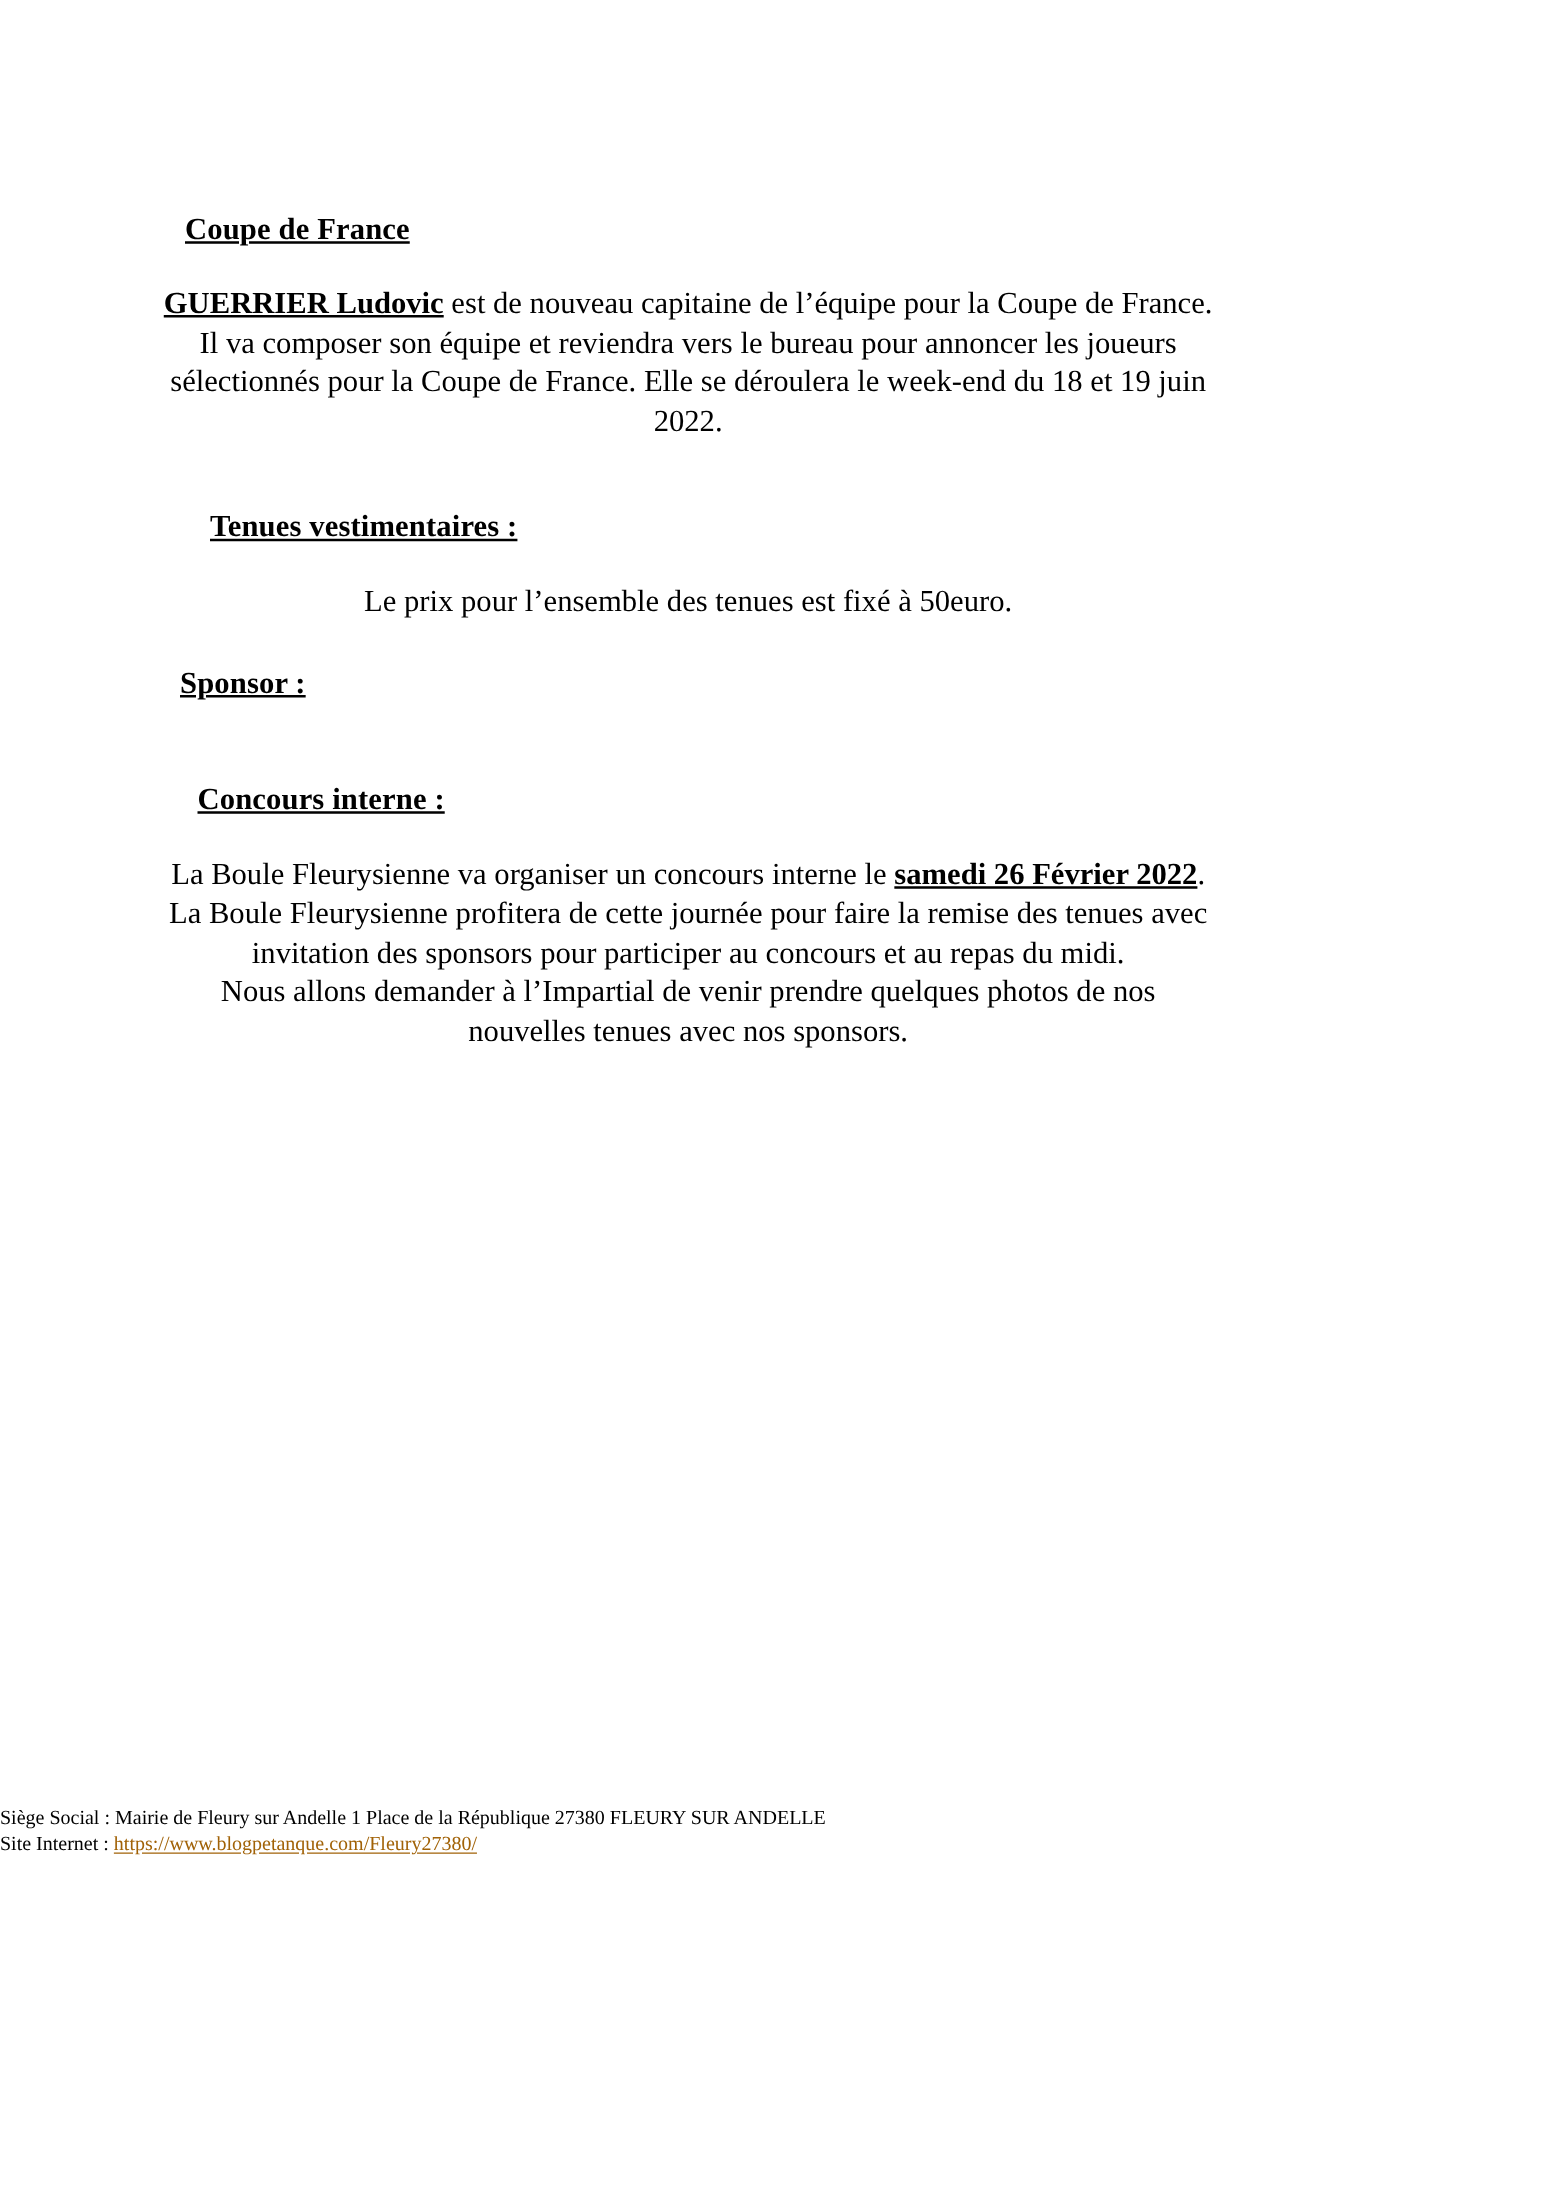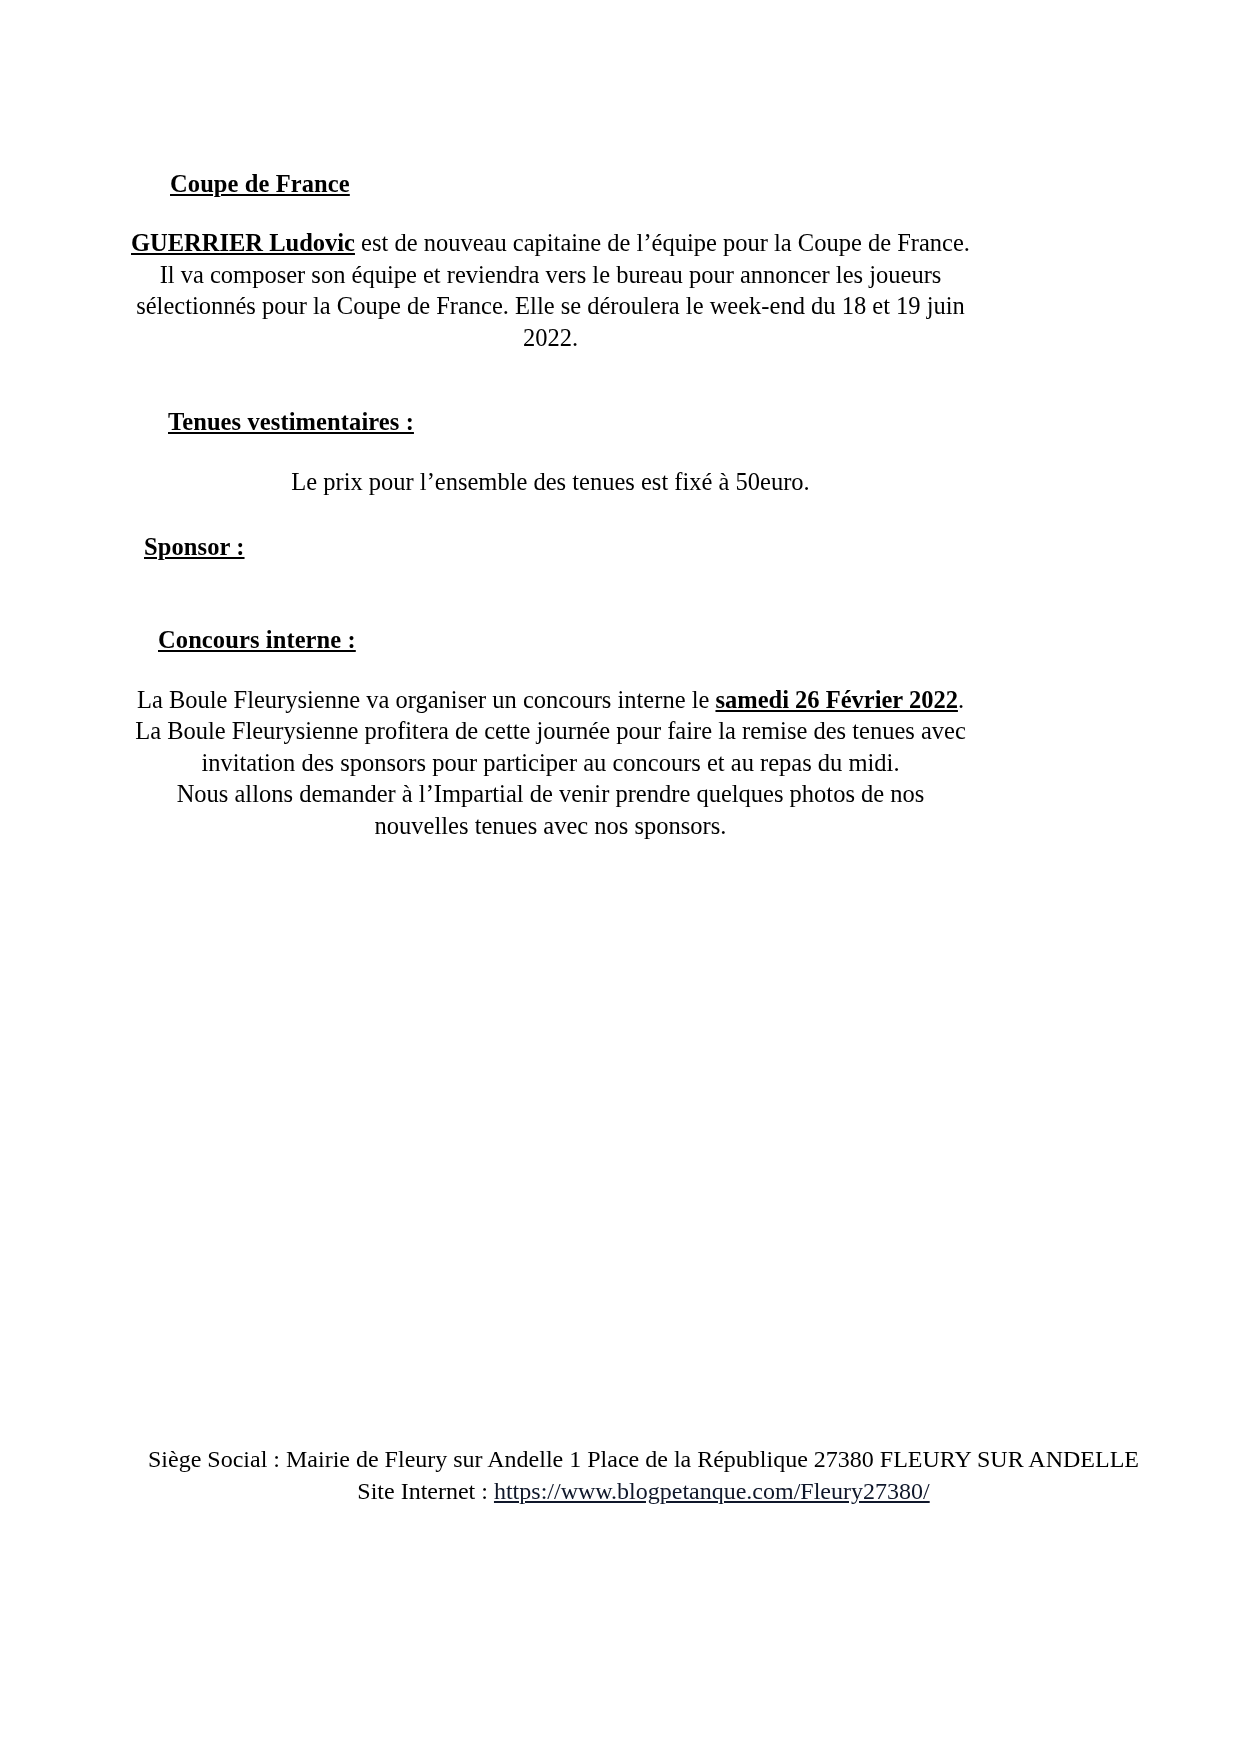--- a/index.html
+++ b/index.html
@@ -31,21 +31,21 @@
     font-weight: bold;
     line-height: 1.28;
     margin: 0;
     padding: 0;
     letter-spacing: 0.1px;
   }
   .heading .u {
     text-decoration: underline;
     text-underline-offset: 2px;
   }
-  .h-coupe   { margin-left: 42px; }
+  .h-coupe   { margin-left: 20px; }
   .h-tenues  { margin-left: 40px; margin-top: 19px; }
   .h-sponsor { margin-left: 16px; }
   .h-concours{ margin-left: 30px; }
 
   p.body {
     font-size: 24.5px;
     line-height: 1.285;
     margin: 0;
     padding: 0;
     text-align: center;
@@ -54,24 +54,22 @@
   p.body .u { text-decoration: underline; text-underline-offset: 2px; }
 
   .gap-lg { height: 34px; }
   .gap-head { height: 28px; }
 
   .footer {
     position: absolute;
     left: 0;
     right: 0;
     top: 1444px;
-    text-align: center;
-    font-size: 24px;
+    font-size: 16px;
     line-height: 1.33;
-    padding-left: 47px;
   }
   .footer .line1 { display: block; }
   .footer .line2 { display: block; }
   .footer a.url {
     color: #1111cc;
     text-decoration: underline;
     text-underline-offset: 2px;
   }
 </style>
 </head>
@@ -113,16 +111,16 @@
 
     <p class="body">La Boule Fleurysienne profitera de cette journée pour faire la remise des tenues avec invitation des sponsors pour participer au concours et au repas du midi.</p>
 
     <p class="body">Nous allons demander à l’Impartial de venir prendre quelques photos de nos nouvelles tenues avec nos sponsors.</p>
 
 
   </div>
 
   <div class="footer">
     <span class="line1">Siège Social : Mairie de Fleury sur Andelle 1 Place de la République 27380 FLEURY SUR ANDELLE</span>
-    <span class="line2"><span>Site Internet : </span><a class="url" href="#" style="color: #0f172a;">https://www.blogpetanque.com/Fleury27380/</a></span>
+    <span class="line2"><span>Site Internet : </span><a class="url" href="#" style="color: #a16207;">https://www.blogpetanque.com/Fleury27380/</a></span>
   </div>
 
 </div>
 
 </body></html>

